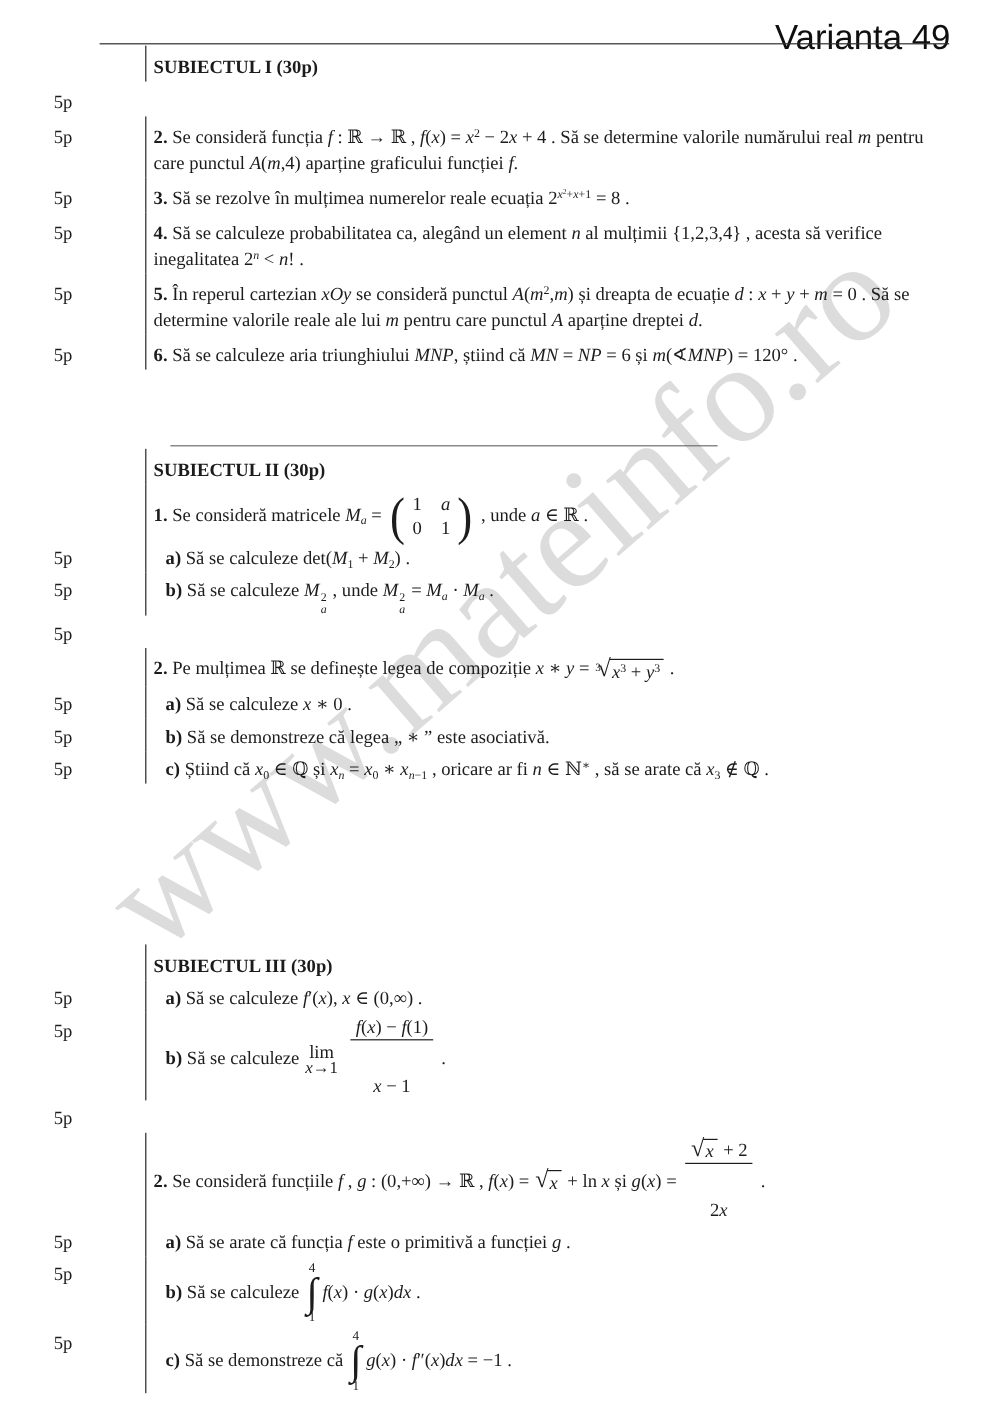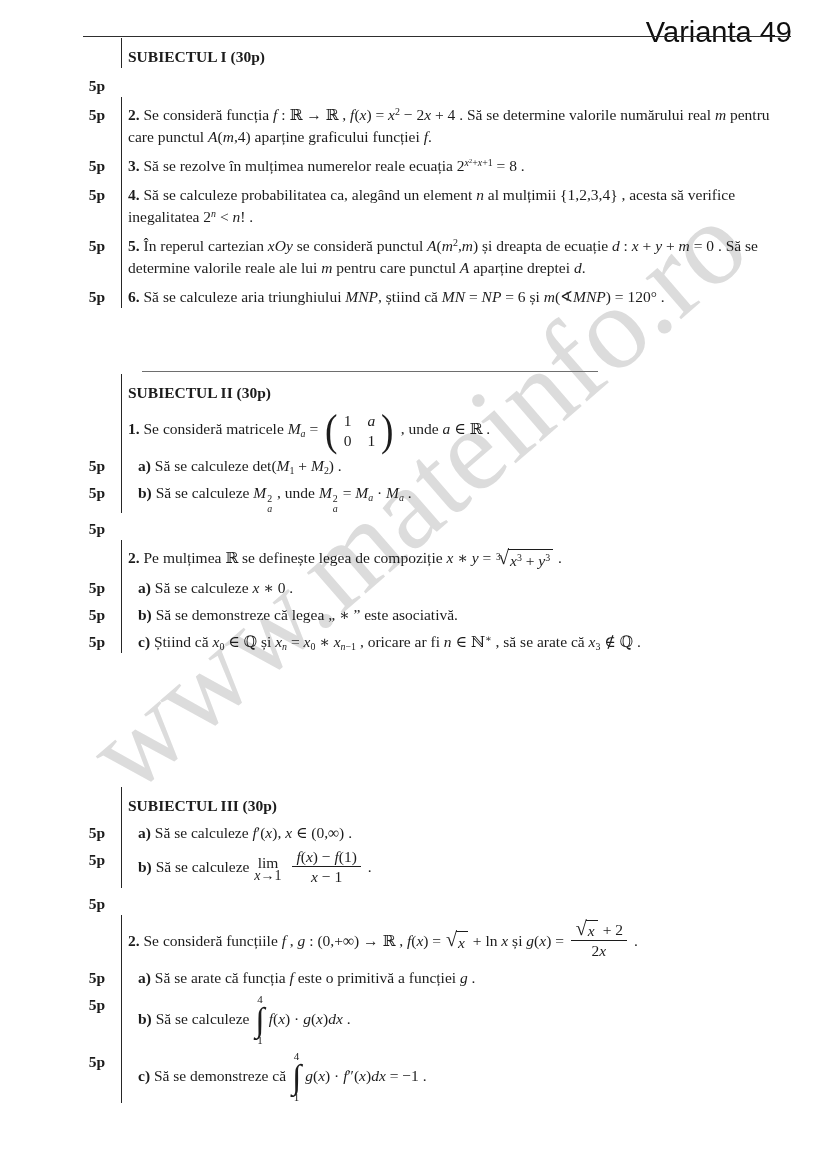--- a/index.html
+++ b/index.html
@@ -19,34 +19,34 @@
   .watermark{
     position:absolute;left:5px;top:488px;width:820px;z-index:0;
     text-align:center;white-space:nowrap;
     font-size:118px;color:#c5c5c5;opacity:.6;
     transform:rotate(-41deg);
   }
   .sec{position:absolute;left:0;width:796px;z-index:1;}
   #sec-0{top:38px;} #sec-1{top:374px;} #sec-2{top:787px;}
 
   .row{display:flex;align-items:flex-start;}
-  .pts{flex:0 0 121px;box-sizing:border-box;text-align:right;padding-right:16px;font-weight:bold;}
+  .pts{flex:0 0 121px;box-sizing:border-box;text-align:center;padding-right:16px;font-weight:normal;}
   .content{flex:1;border-left:1.7px solid #262626;padding-left:6px;padding-right:6px;min-height:22px;}
   .hdr .pts,.hdr .content{padding-top:8px;}
   .hdr .content{font-weight:bold;}
   .num .pts,.num .content{padding-top:7px;}
   .let .pts,.let .content{padding-top:5px;}
   .let .content{padding-left:16px;}
 
   .i{font-style:italic;}
   .bld{font-weight:bold;}
   .sp{font-size:0.64em;position:relative;top:-0.5em;line-height:0;}
   .sb{font-size:0.64em;position:relative;top:0.3em;line-height:0;}
   .ss{display:inline-flex;flex-direction:column;align-items:flex-start;font-size:0.64em;line-height:0.98em;vertical-align:-0.4em;margin:0 1px;}
-  .fr{display:inline-flex;flex-direction:column;align-items:center;vertical-align:middle;line-height:19px;margin:0 3px;position:relative;top:-2px;}
+  .fr{display:inline-flex;flex-direction:column;align-items:center;vertical-align:middle;line-height:19px;margin:0 3px;position:relative;top:-2px;gap:29px;}
   .fr .fn{border-bottom:1.4px solid #1c1c1c;padding:0 4px;}
   .fr .fd{padding:0 4px;}
   .rt{display:inline-flex;align-items:flex-start;margin:0 1px;white-space:nowrap;}
   .rt .idx{font-size:0.6em;position:relative;top:-0.35em;margin-right:-0.3em;z-index:1;font-style:normal;}
   .rt .rad{font-size:1.3em;line-height:0.82;position:relative;}
   .rt .bar{border-top:1.5px solid #1c1c1c;margin-left:-1px;padding:0 3px 0 2px;}
   .mat{display:inline-flex;align-items:center;vertical-align:middle;margin:0 2px;}
   .mat .par{font-size:44px;line-height:36px;transform:scaleX(.85);}
   .mat .grid{display:grid;grid-template-columns:auto auto;column-gap:16px;row-gap:1px;padding:0 5px;text-align:center;line-height:19px;}
   .int{display:inline-flex;flex-direction:column;align-items:center;vertical-align:middle;line-height:1;margin:0 4px 0 2px;}

